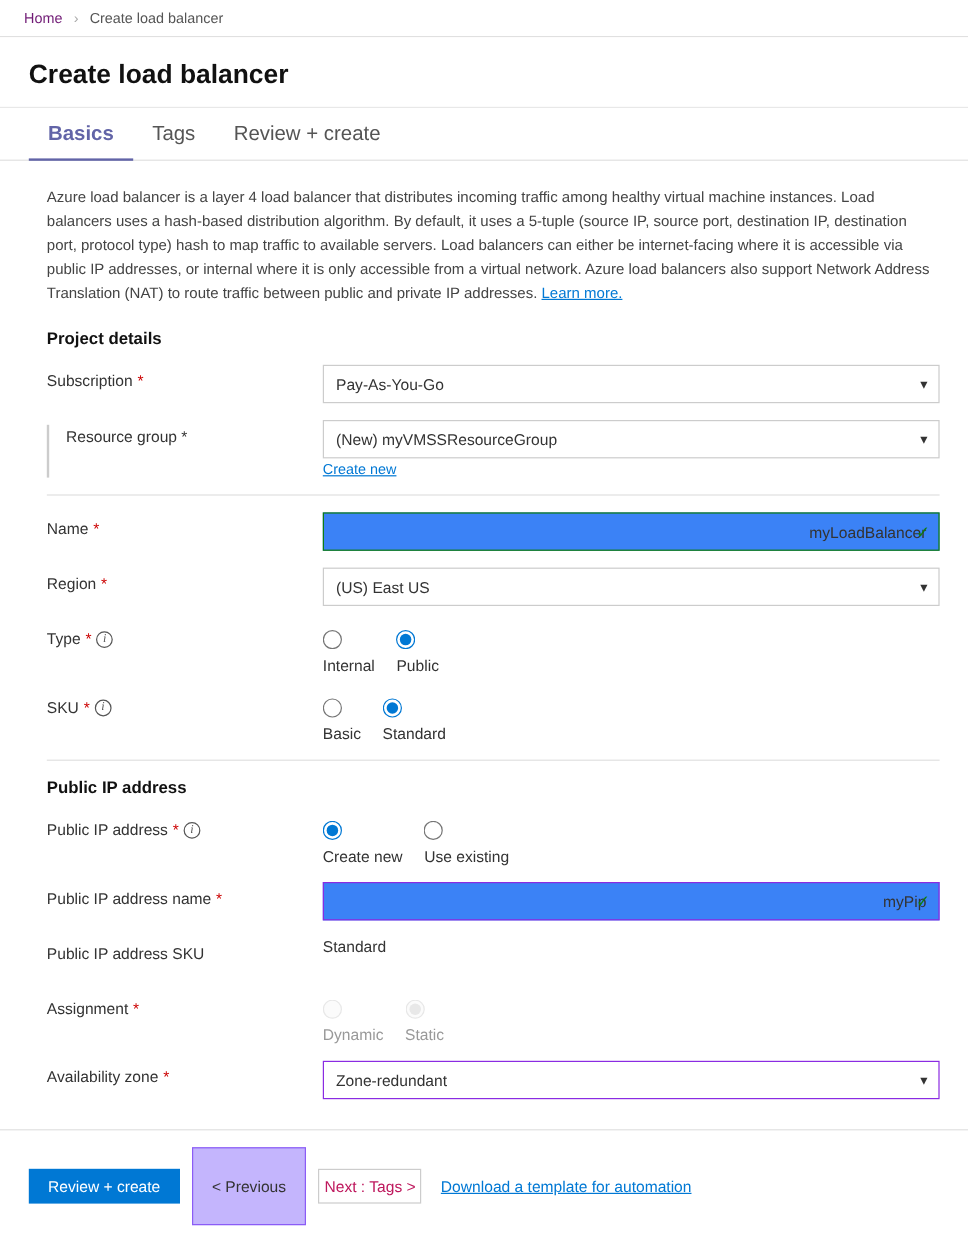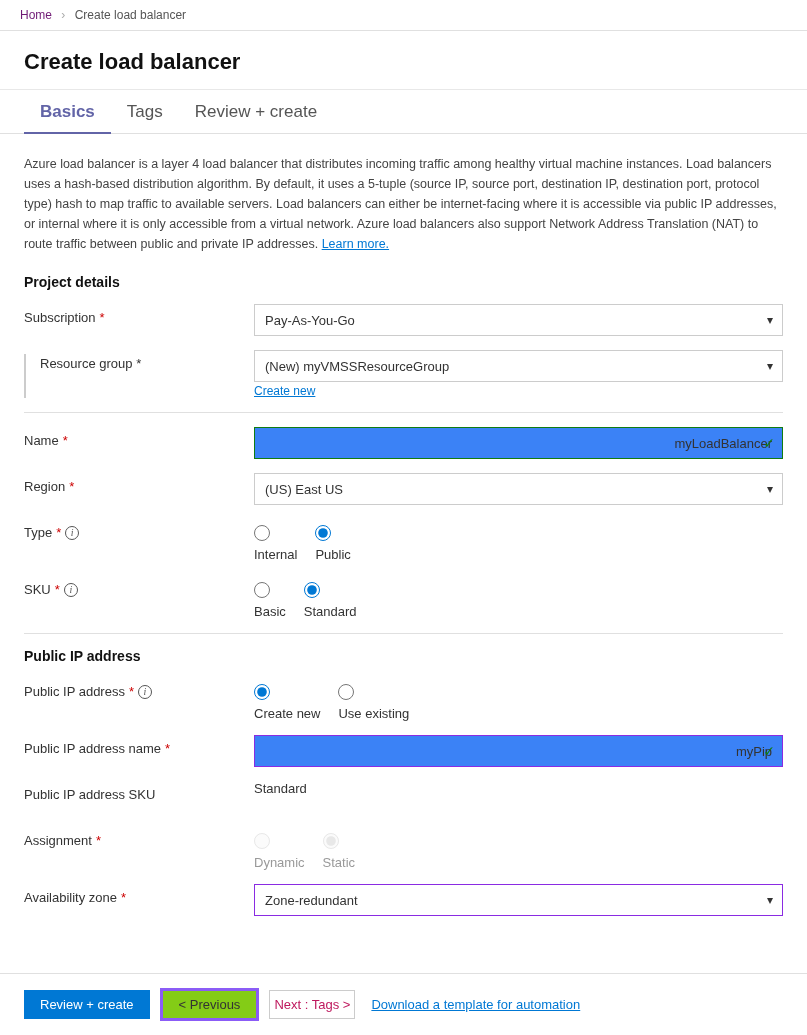--- a/index.html
+++ b/index.html
@@ -53,20 +53,21 @@
       border-bottom: 2px solid transparent;
       margin-bottom: -1px;
     }
     .tab.active {
       color: #6264a7;
       border-bottom: 2px solid #6264a7;
       font-weight: 600;
     }
     .form-area {
       padding: 20px 24px;
+      margin-left: 15px;
     }
     .description {
       font-size: 12.5px;
       color: #444;
       line-height: 1.6;
       margin-bottom: 20px;
     }
     .description a {
       color: #0078d4;
     }
@@ -242,24 +243,24 @@
     .btn-review {
       background: #0078d4;
       color: #fff;
       border: none;
       padding: 7px 16px;
       font-size: 13px;
       cursor: pointer;
       font-weight: 500;
     }
     .btn-previous {
-      background: #84cc16;
-      color: #333;
-      border: 3px solid #8b5cf6;
-      padding: 6px 16px;
+      background: #c4b5fd;
+      color: #333;
+      border: 1px solid #8b5cf6;
+      padding: 24px 16px;
       font-size: 13px;
       cursor: pointer;
     }
     .btn-next {
       background: #fff;
       color: #be185d;
       border: 1px solid #ccc;
       padding: 6px 4px;
       font-size: 13px;
       cursor: pointer;

